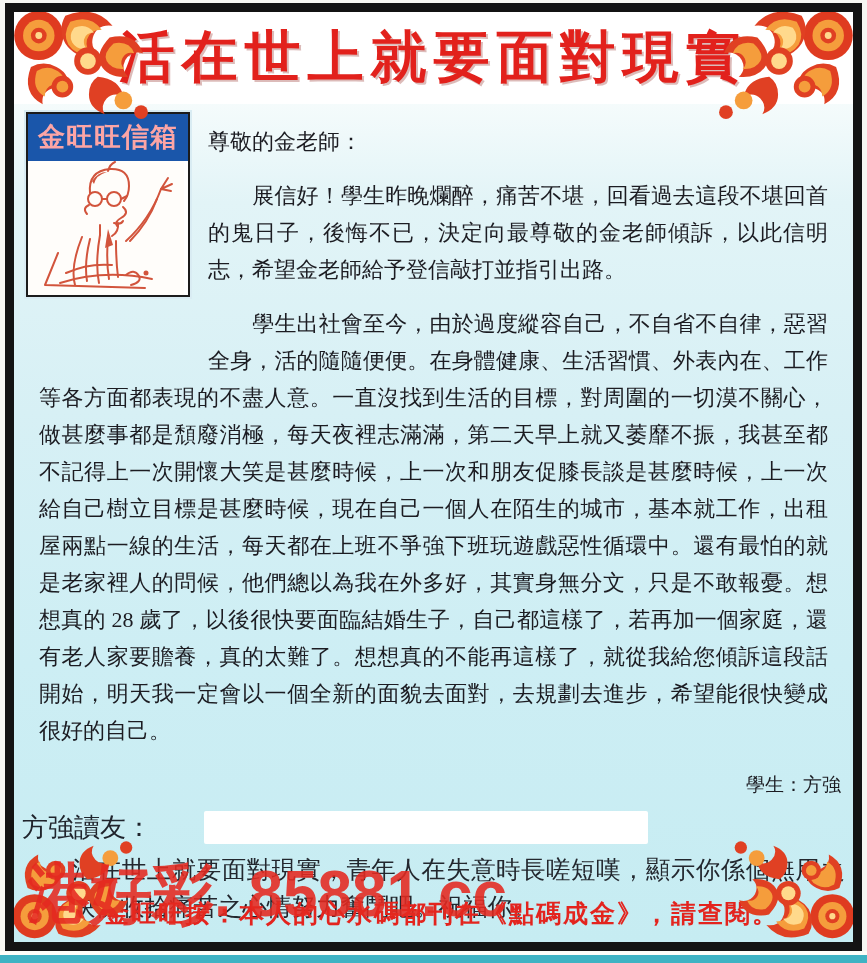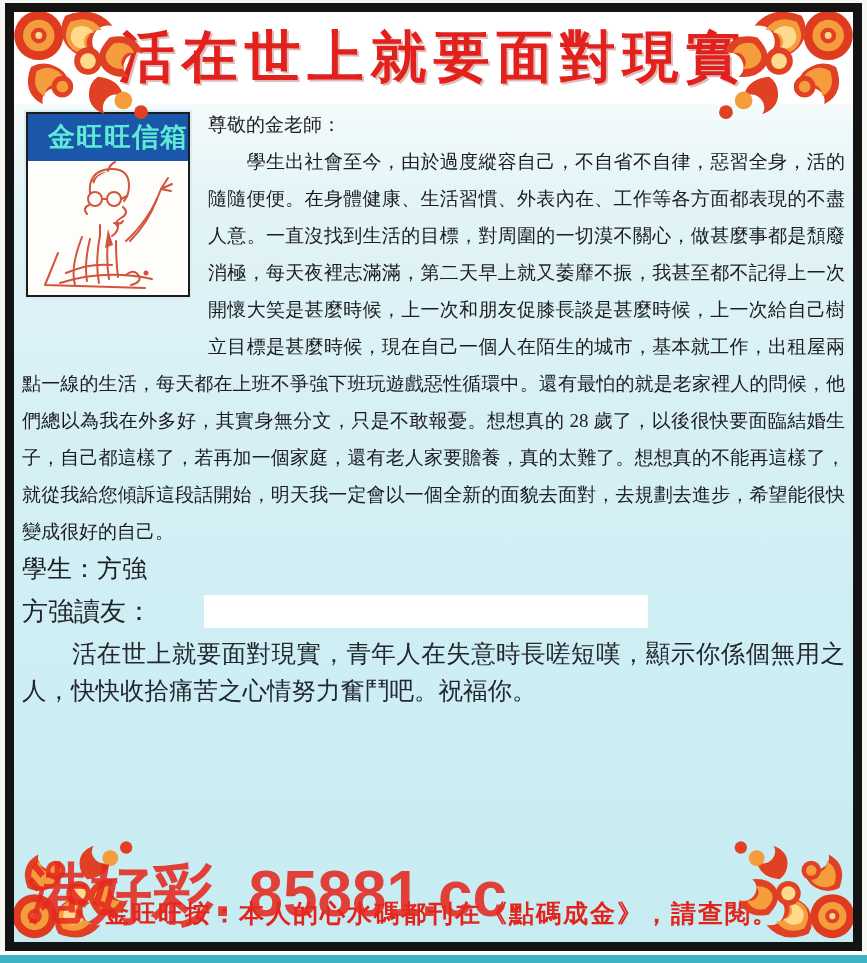--- a/index.html
+++ b/index.html
@@ -32,29 +32,29 @@
   .fl-br{right:-4px;bottom:-2px;transform:scale(-1,-1);width:132px;height:112px;}
 
   .content{padding:2px 8px 0 8px;position:relative;}
 
   
   .mailbox{
     float:left;width:160px;margin:6px 18px 50px 4px;
     border:2px solid #1c1c1c;background:#ffffff;box-shadow:0 0 0 2px #d9ecf3;
   }
   .mailbox-label{
-    background:#1a56aa;color:#5eead4;text-align:right;
+    background:#1a56aa;color:#fca5a5;text-align:center;
     font-family:"Liberation Sans","DejaVu Sans",sans-serif;
     font-weight:700;font-size:27px;letter-spacing:1px;padding:5px 0 6px 0;
   }
   .mailbox-art{display:block;width:156px;height:134px;background:#fffdfa;}
 
   
-  .letter p{margin:0;font-size:19px;line-height:37px;color:#1c1c22;text-align:justify;}
-  .sign-row{font-size:25px;line-height:37px;padding-right:4px;color:#1c1c22;}
+  .letter p{margin:17px;font-size:22px;line-height:37px;color:#1c1c22;text-align:justify;}
+  .sign-row{font-size:19px;line-height:37px;text-align:right;padding-right:4px;color:#1c1c22;}
 
   
   .reply-head{display:flex;align-items:center;margin-top:4px;height:40px;}
   .reply-addressee{font-size:26px;color:#20242c;white-space:nowrap;}
   .redaction-box{width:444px;height:33px;background:#ffffff;margin-left:52px;border-radius:2px;}
   .reply-body{margin:4px 0 0 0;font-size:24.5px;line-height:37px;color:#23272e;text-align:justify;}
 
   
   .footer-note{
     position:absolute;left:90px;bottom:12px;z-index:3;
@@ -146,20 +146,21 @@
 
     <div class="mailbox">
       <div class="mailbox-label">金旺旺信箱</div>
       <svg class="mailbox-art" viewBox="0 0 156 134">
           <use href="#columnist"></use>
         </svg>
     </div>
 
     <div class="letter">
       <p>尊敬的金老師：</p>
+      <p>　　展信好！學生昨晚爛醉，痛苦不堪，回看過去這段不堪回首的鬼日子，後悔不已，決定向最尊敬的金老師傾訴，以此信明志，希望金老師給予登信敲打並指引出路。</p>
       <p>　　學生出社會至今，由於過度縱容自己，不自省不自律，惡習全身，活的隨隨便便。在身體健康、生活習慣、外表內在、工作等各方面都表現的不盡人意。一直沒找到生活的目標，對周圍的一切漠不關心，做甚麼事都是頹廢消極，每天夜裡志滿滿，第二天早上就又萎靡不振，我甚至都不記得上一次開懷大笑是甚麼時候，上一次和朋友促膝長談是甚麼時候，上一次給自己樹立目標是甚麼時候，現在自己一個人在陌生的城市，基本就工作，出租屋兩點一線的生活，每天都在上班不爭強下班玩遊戲惡性循環中。還有最怕的就是老家裡人的問候，他們總以為我在外多好，其實身無分文，只是不敢報憂。想想真的 28 歲了，以後很快要面臨結婚生子，自己都這樣了，若再加一個家庭，還有老人家要贍養，真的太難了。想想真的不能再這樣了，就從我給您傾訴這段話開始，明天我一定會以一個全新的面貌去面對，去規劃去進步，希望能很快變成很好的自己。</p>
       <div class="sign-row">學生：方強</div>
     </div>
 
     <div class="reply">
       <div class="reply-head">
         <span class="reply-addressee">方強讀友：</span>
         <span class="redaction-box"></span>
       </div>
       <p class="reply-body">　　活在世上就要面對現實，青年人在失意時長嗟短嘆，顯示你係個無用之人，快快收拾痛苦之心情努力奮鬥吧。祝福你。</p>

